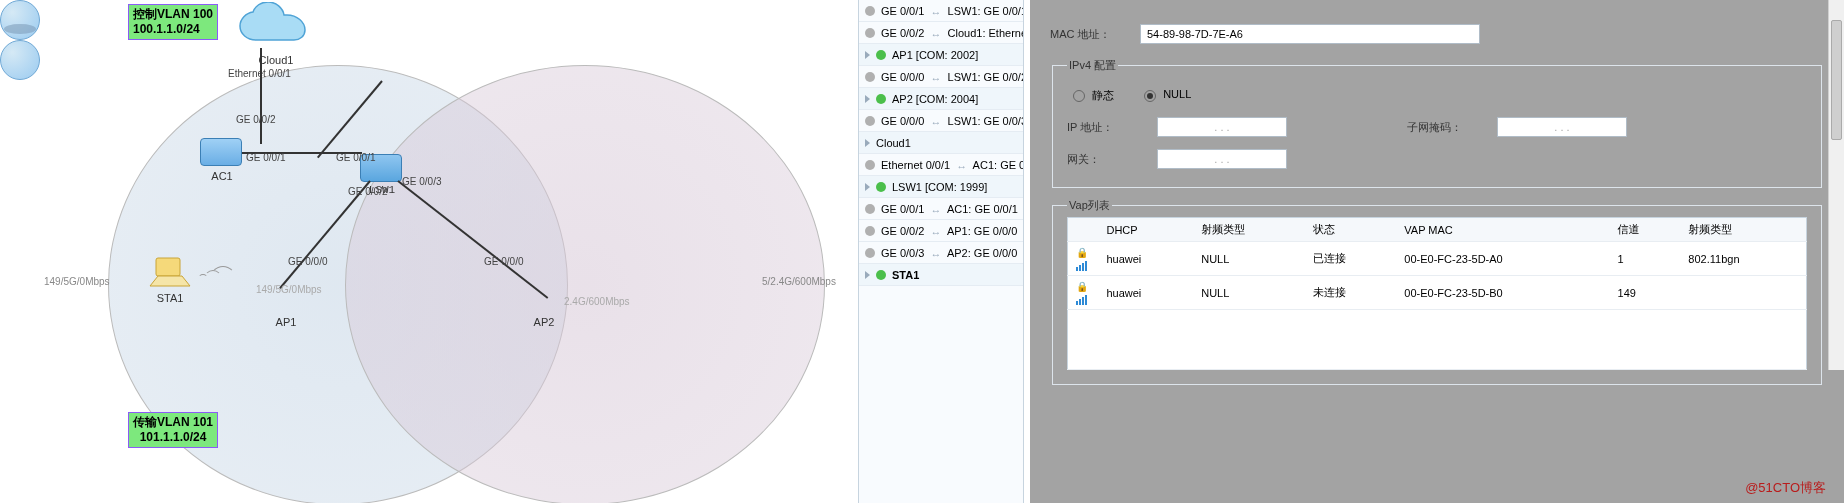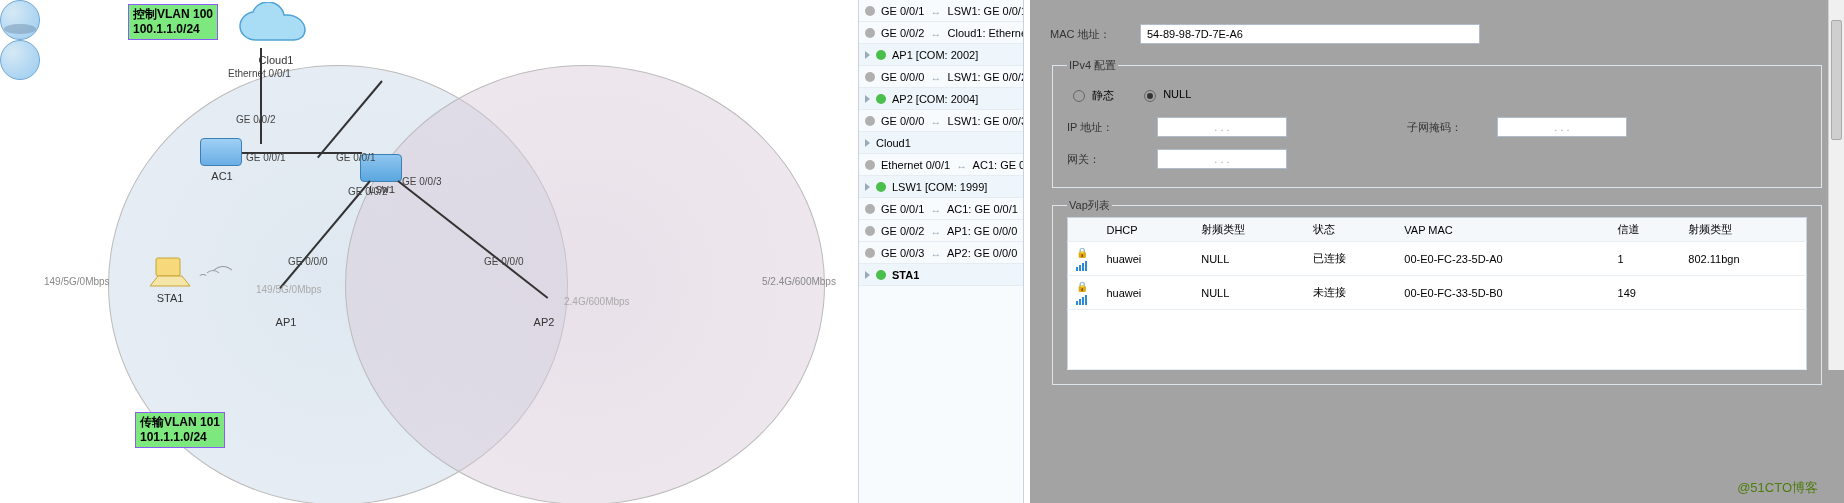--- a/index.html
+++ b/index.html
@@ -65,37 +65,37 @@
   .vap-table { width: 100%; border: 1px solid #c7d4df; border-collapse: collapse; background:#fff; }
   .vap-table th, .vap-table td { border-bottom: 1px solid #e8edf2; padding: 4px 8px; text-align: left; font-weight:400; height:22px;}
   .vap-table thead th { background: #f5f8fb; border-top:1px solid #c7d4df; font-weight:400;}
   .sigbars { display:inline-block; vertical-align:middle; margin-right:2px;}
   .sigbars span{ display:inline-block; width:2px; background:#2d8ad6; margin-right:1px; vertical-align:bottom;}
   .lock { color:#c53030; font-size:10px; margin-right:2px;}
 
   .scrollbar-v { position:absolute; right:0; top:0; width:16px; height:370px; background:#f0f0f0;
                  border-left:1px solid #d0d0d0;}
   .scrollbar-v .thumb{ position:absolute; left:2px; right:2px; top:20px; height:120px; background:#cfcfcf; border:1px solid #aaa; border-radius:2px;}
-  .watermark { position:absolute; right:26px; bottom:6px; color:#4d7c0f; font-size:13px;margin-left:40px; }
+  .watermark { position:absolute; right:18px; bottom:6px; color:#b91c1c; font-size:13px;margin-left:40px; }
 
   .radio { width:12px; height:12px; border:1px solid #666; border-radius:50%; display:inline-block; margin-right:4px; vertical-align:middle; position:relative;}
   .radio.checked::after{content:"";position:absolute;left:2px;top:2px;width:6px;height:6px;border-radius:50%;background:#333;}
 </style>
 </head>
 <body>
 
 <div class="canvas">
   <div class="circle1"></div>
   <div class="circle2"></div>
 
   <div class="vlan-box" style="left:128px;top:4px;">
     <b>控制VLAN 100</b><br>
     <b>100.1.1.0/24</b>
   </div>
-  <div class="vlan-box" style="left:135px;top:412px;">
+  <div class="vlan-box" style="left:128px;top:412px;text-align:center;">
     <b>传输VLAN 101</b><br>
     <b>101.1.1.0/24</b>
   </div>
 
   <div class="cloud" style="left:236px;top:2px;">
     <svg viewBox="0 0 80 50">
         <path d="M20 38c-9 0-16-6-16-14 0-7 6-13 13-14 2-6 8-10 15-10 8 0 15 6 16 13 1 0 2 0 3 0 10 0 18 7 18 15 0 6-5 10-11 10H20z" fill="#a9dcf5" stroke="#4fa3d6" stroke-width="1.5"></path>
       </svg>
   </div>
   <div class="node-label" style="left:236px;top:54px;">Cloud1</div>
@@ -257,21 +257,21 @@
             <td>已连接</td>
             <td>00-E0-FC-23-5D-A0</td>
             <td>1</td>
             <td>802.11bgn</td>
           </tr>
           <tr>
             <td><span class="lock">🔒</span><span class="sigbars"><span style="height:4px"></span><span style="height:6px"></span><span style="height:8px"></span><span style="height:10px"></span></span></td>
             <td>huawei</td>
             <td>NULL</td>
             <td>未连接</td>
-            <td>00-E0-FC-33-5D-B0</td>
+            <td>00-E0-FC-23-5D-B0</td>
             <td>149</td>
             <td></td>
           </tr>
         </tbody>
       <tbody>
           <tr>
             <td colspan="7" style="height:60px;"></td>
           </tr>
         </tbody>
     </table>

